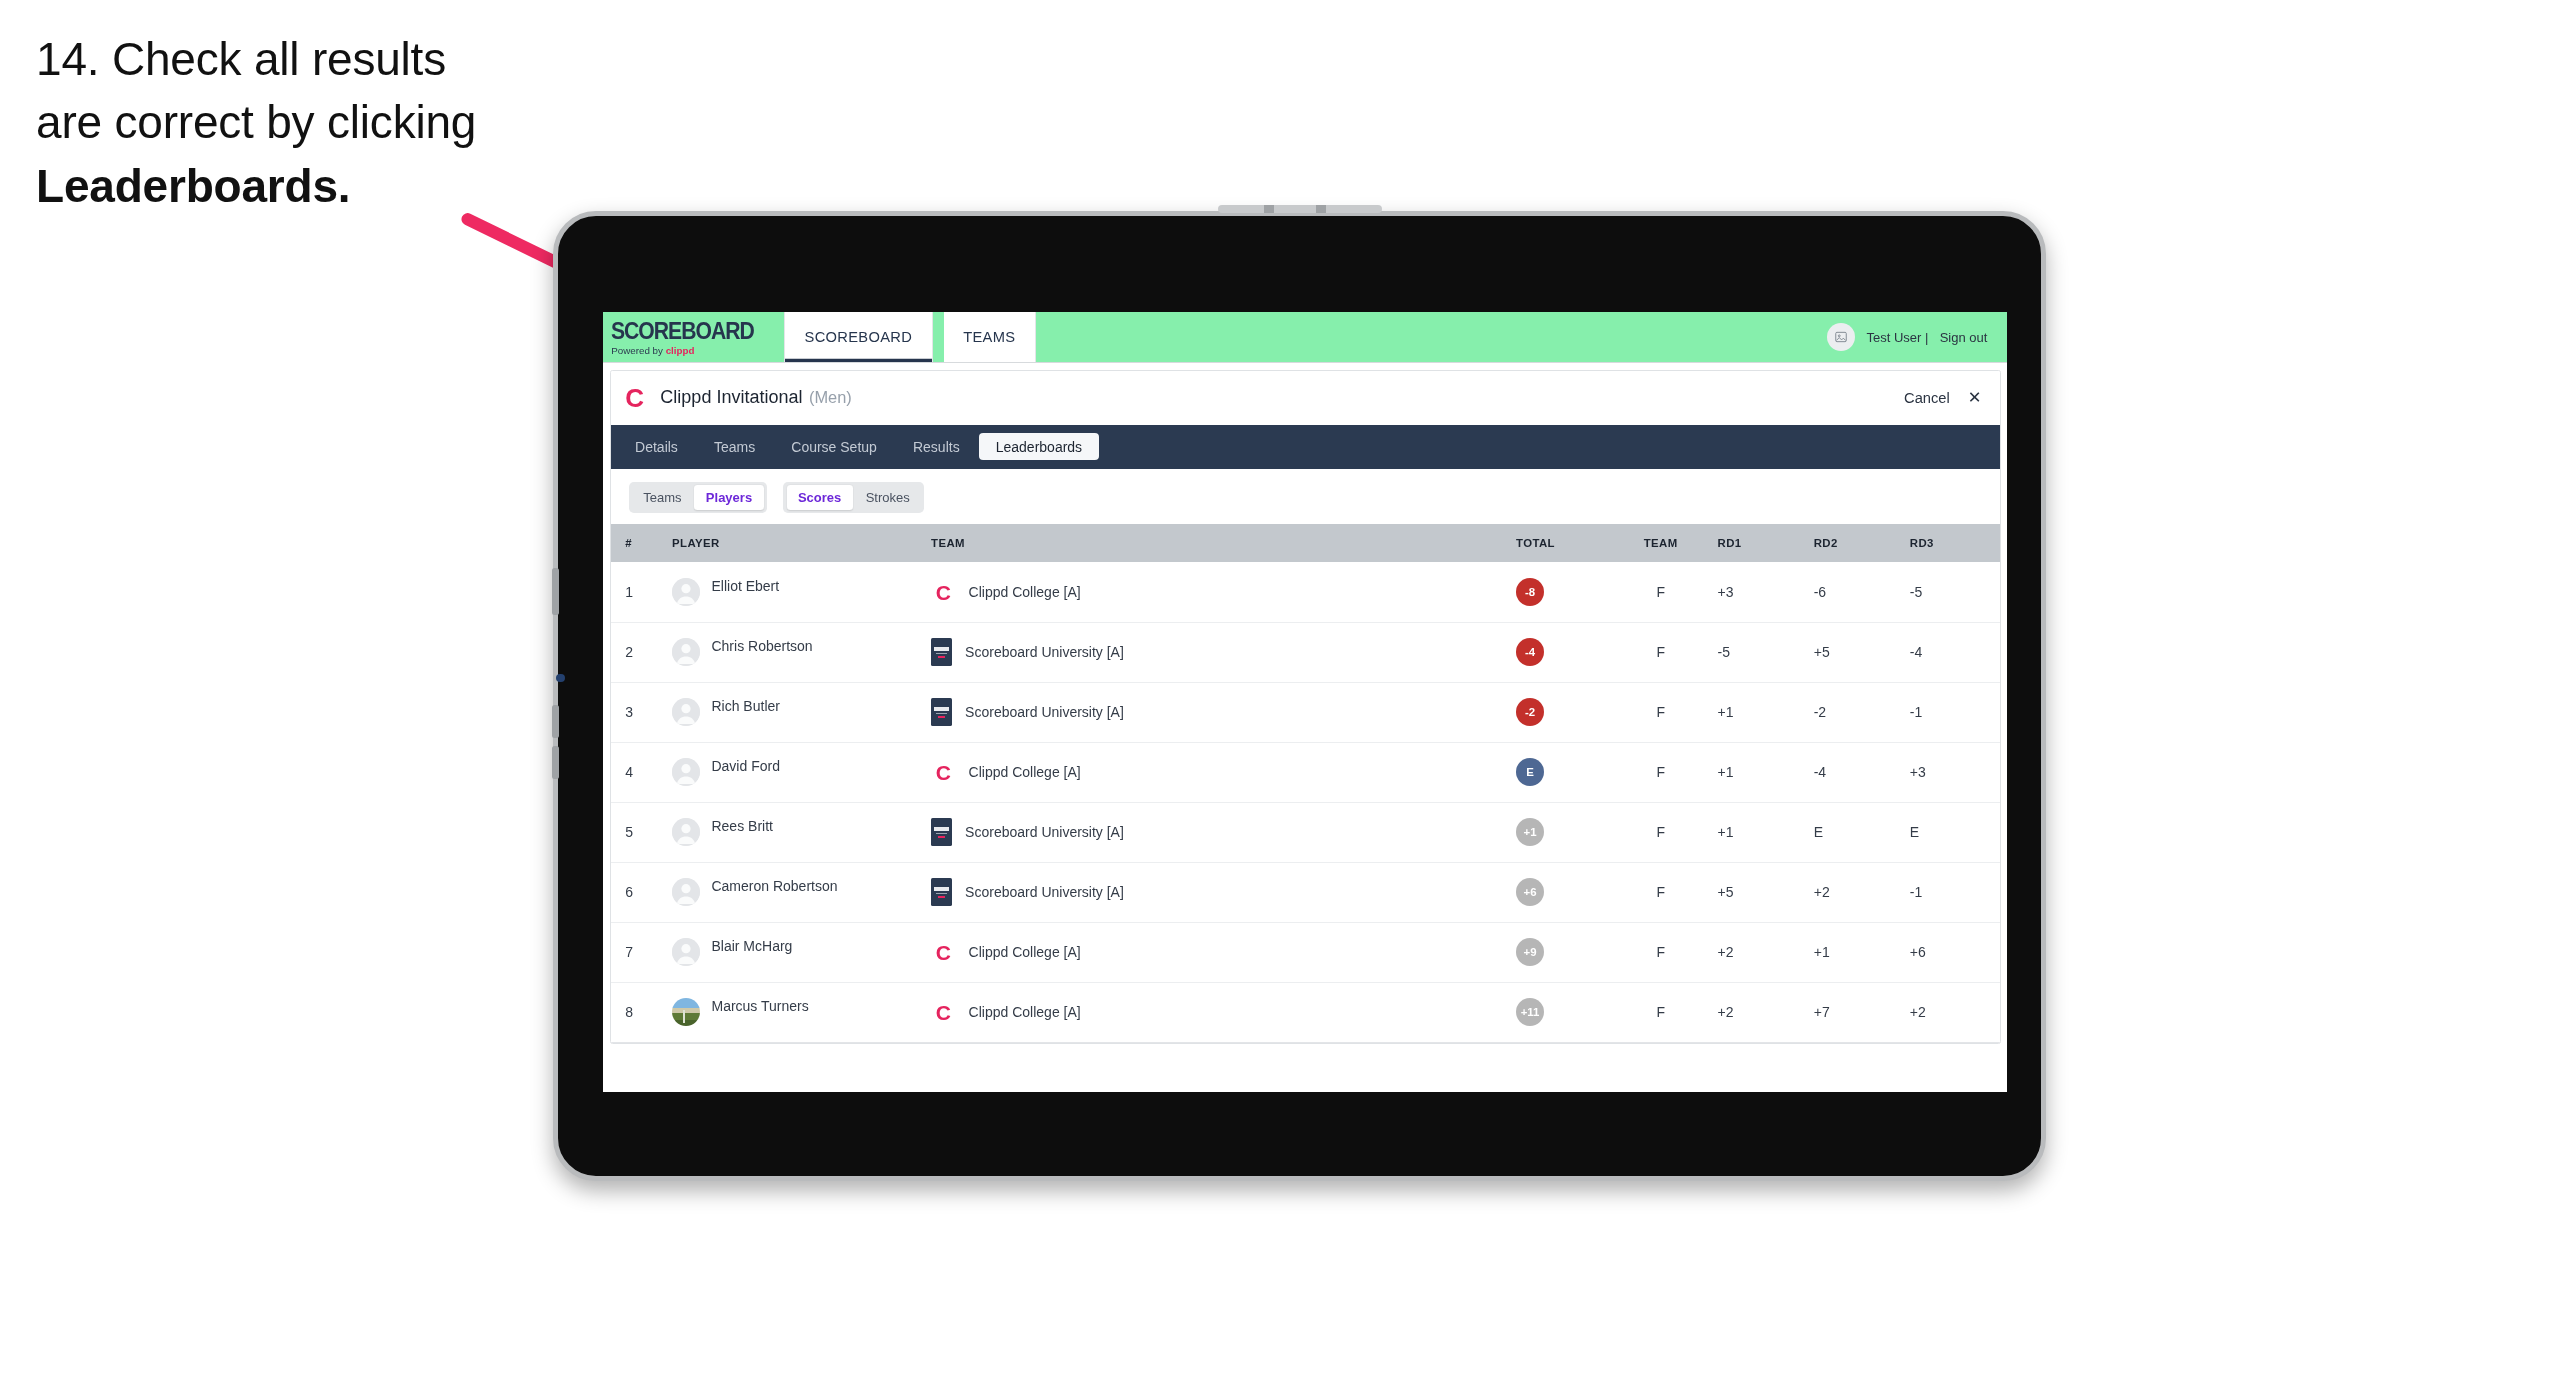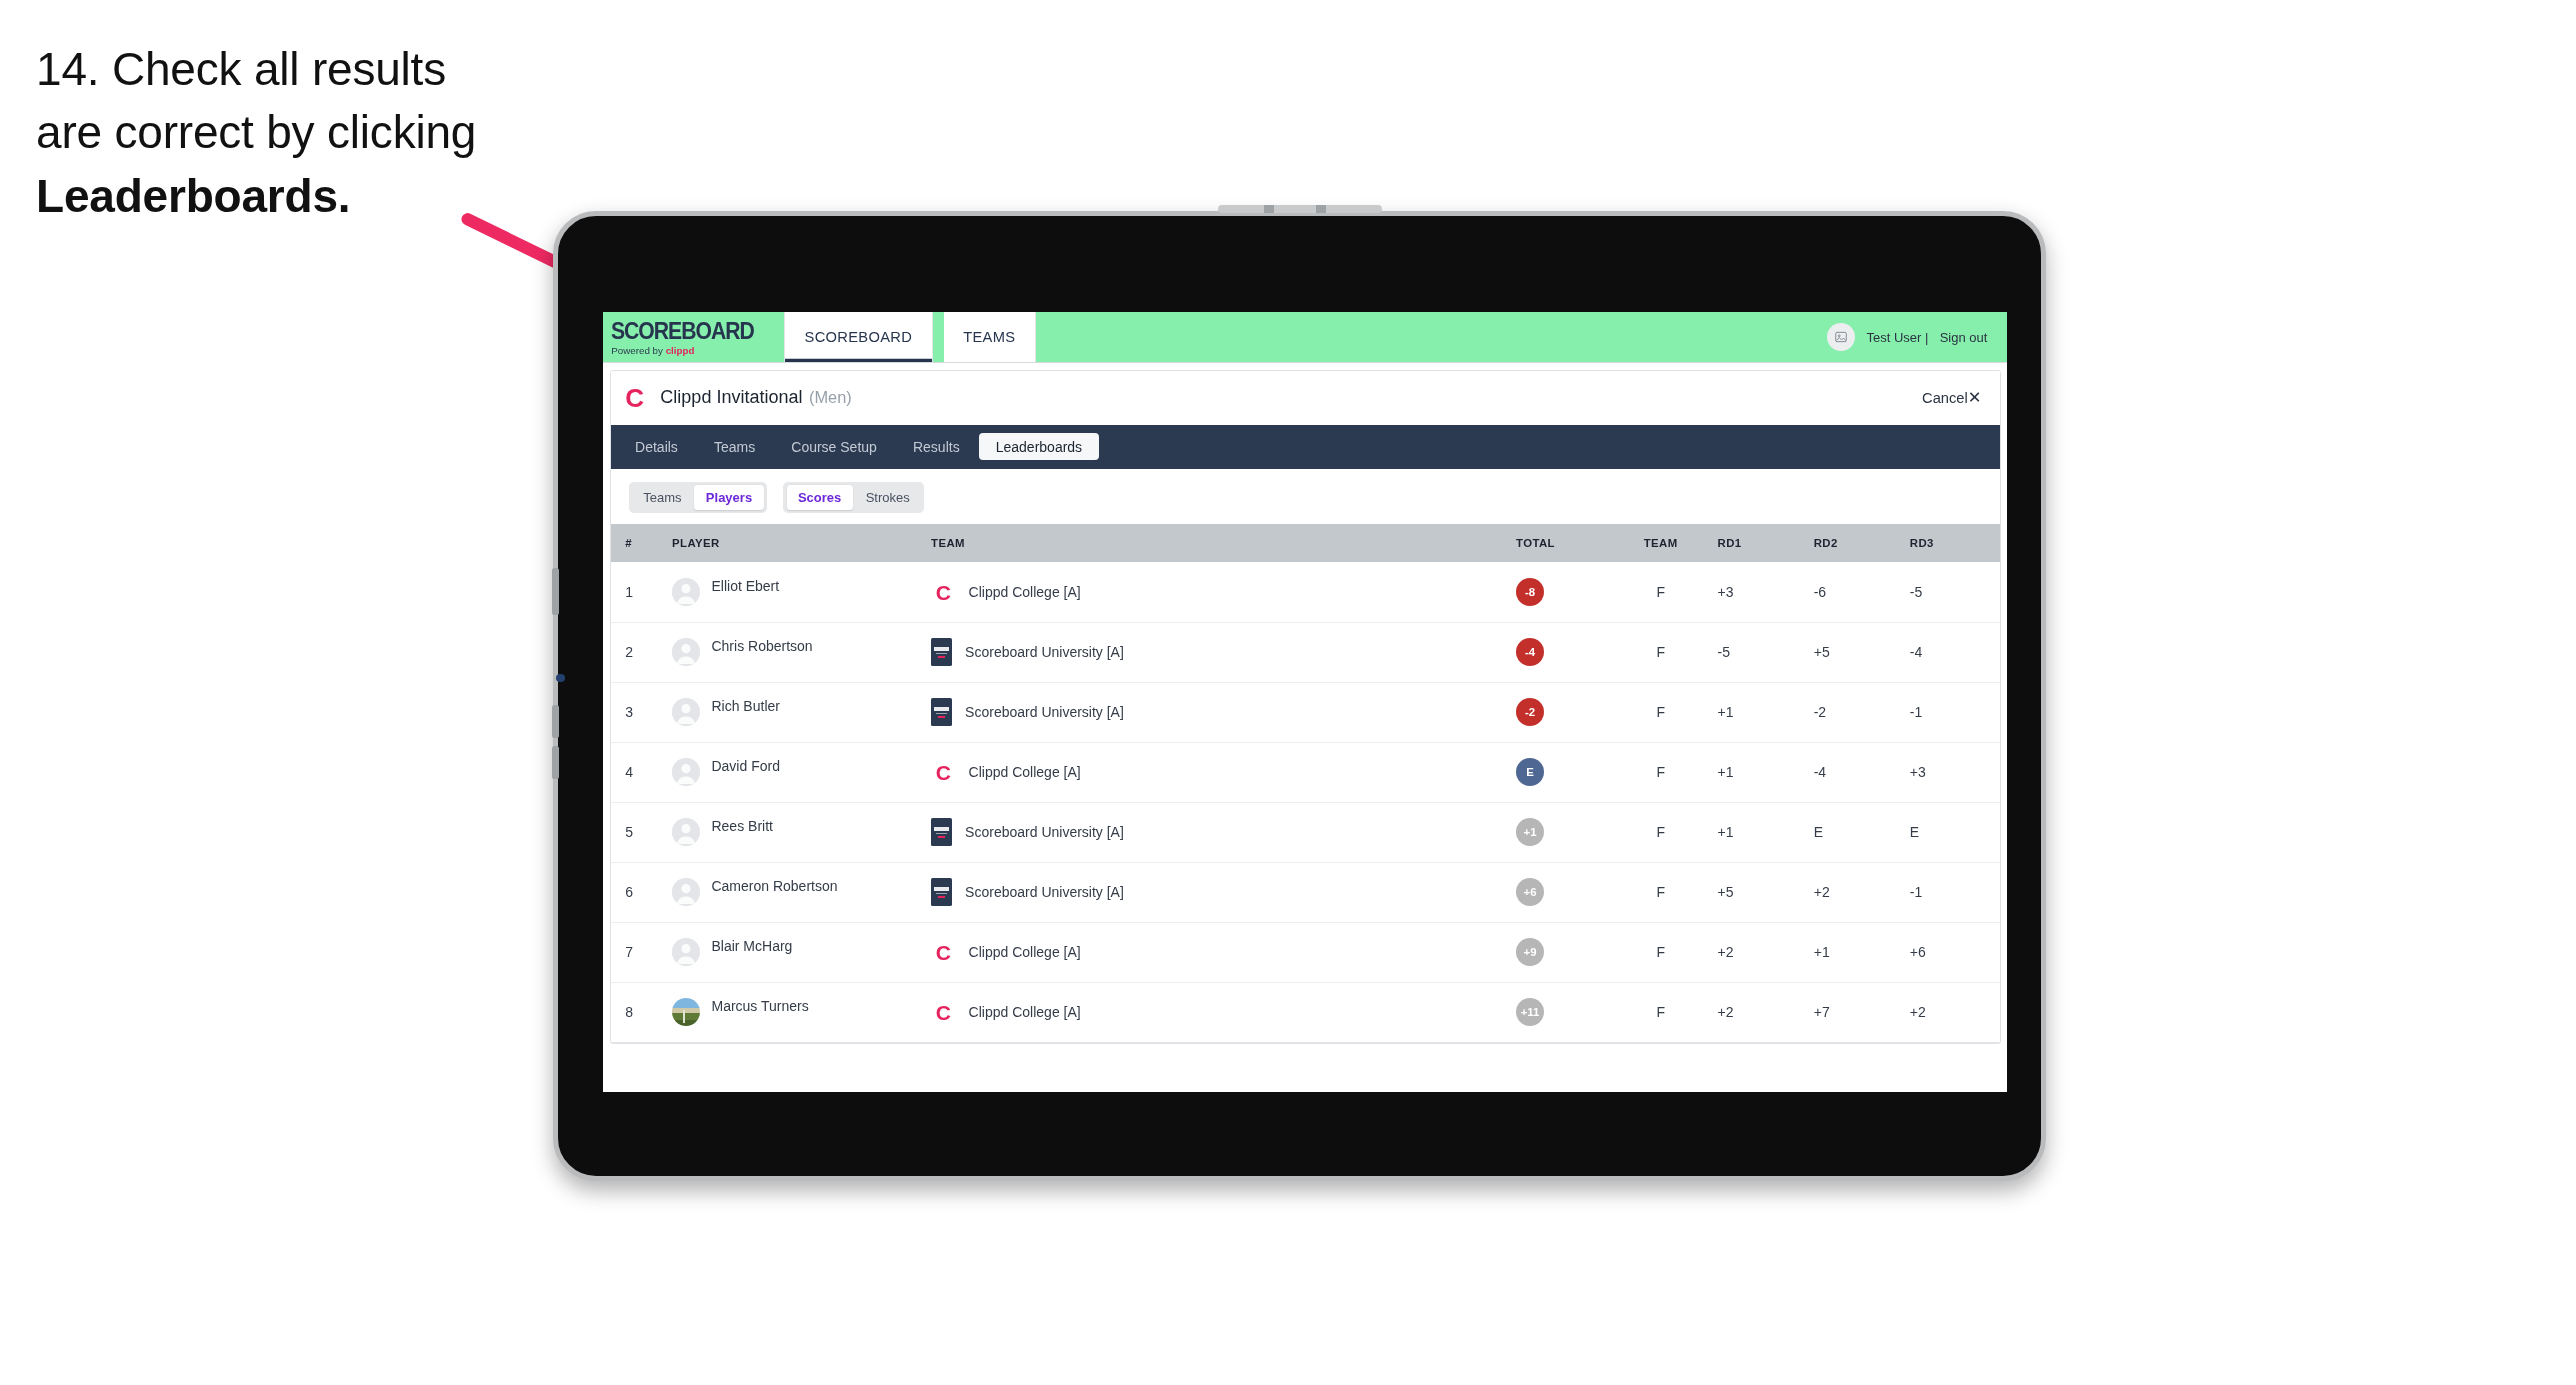--- a/index.html
+++ b/index.html
@@ -6,21 +6,21 @@
   html, body {
     width: 2576px; height: 1386px;
     background: #ffffff;
     font-family: "Liberation Sans", sans-serif;
     overflow: hidden;
   }
   #stage { position: relative; width: 2576px; height: 1386px; background:#fff; }
 
   
   #annotation {
-    position: absolute; left: 36px; top: 38px; width: 621px;
+    position: absolute; left: 36px; top: 28px; width: 621px;
     font-size: 46px; line-height: 1.38; color: #111111;
     letter-spacing: -0.2px;
   }
   #annotation .bold { font-weight: bold; }
 
   #arrow-svg { position: absolute; left: 0; top: 0; width: 2576px; height: 1386px; pointer-events: none; }
 
   
   #tablet {
     position: absolute; left: 553px; top: 211px;
@@ -89,21 +89,21 @@
   #tournament-bar {
     display:flex; align-items:center; height: 54px; padding: 0 18px 0 14.7px;
     background:#fff;
   }
   #tournament-logo {
     font-size: 26px; font-weight: bold; color:#e5245e; line-height:1;
     margin-right: 16.4px; font-family: "Liberation Sans", sans-serif;
   }
   #tournament-title { font-size: 18px; color:#1c2430; }
   #tournament-gender { font-size: 16.4px; color:#97a0ab; margin-left: 6.5px; }
-  #cancel-wrap { margin-left:auto; display:flex; align-items:center; gap: 0; cursor:pointer; }
+  #cancel-wrap { margin-left:auto; display:flex; align-items:center; gap: 18px; cursor:pointer; }
   #cancel-label { font-size: 14.7px; color:#2b3442; }
   #cancel-x { font-size: 16.4px; color:#2b3442; line-height:1; }
 
   
   #tabstrip {
     background:#2b3a51; height: 44px; display:flex; align-items:center;
     padding: 0 8.2px; gap: 3.3px;
   }
   .tab {
     font-size: 14px; color:#c3cad4; padding: 5.7px 16.4px; border-radius: 4.1px; cursor:pointer;

